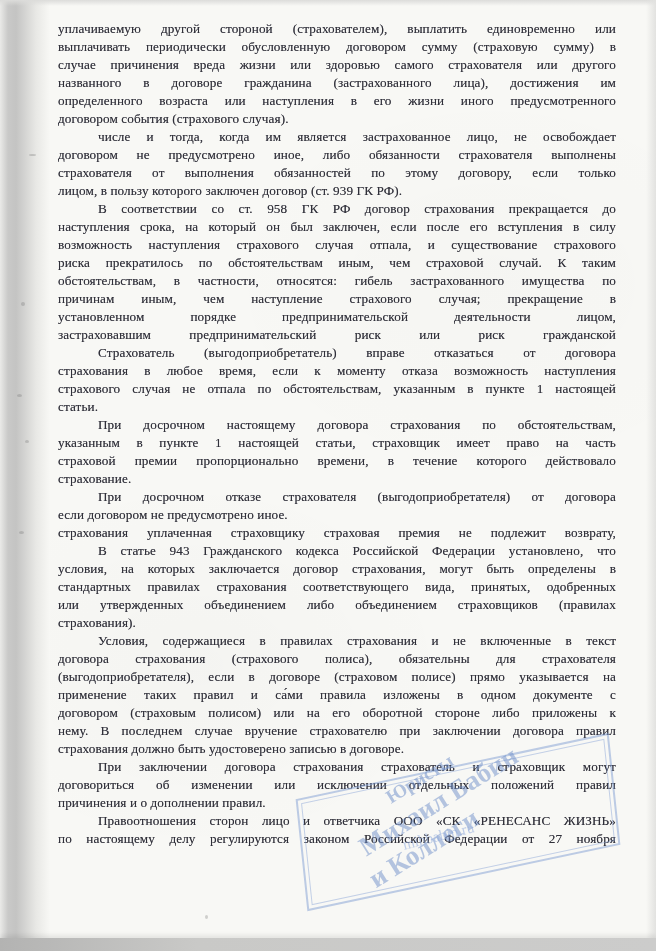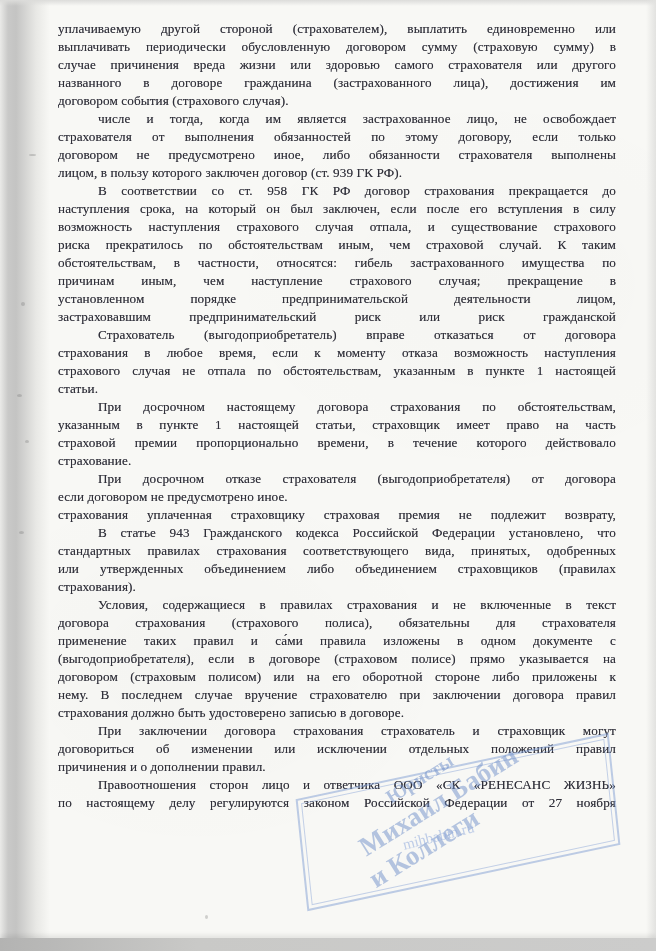--- a/index.html
+++ b/index.html
@@ -128,26 +128,27 @@
   <div class="left-edge"></div>
   <div class="top-edge"></div>
   <div class="right-edge"></div>
 
   <div class="text-block">
       <div class="para">
         <div class="line">уплачиваемую другой стороной (страхователем), выплатить единовременно или</div>
         <div class="line">выплачивать периодически обусловленную договором сумму (страховую сумму) в</div>
         <div class="line">случае причинения вреда жизни или здоровью самого страхователя или другого</div>
         <div class="line">названного в договоре гражданина (застрахованного лица), достижения им</div>
+        <div class="line">определенного возраста или наступления в его жизни иного предусмотренного</div>
         <div class="line end">договором события (страхового случая).</div>
       </div>
       <div class="para indent">
         <div class="line">числе и тогда, когда им является застрахованное лицо, не освобождает</div>
+        <div class="line">договором не предусмотрено иное, либо обязанности страхователя выполнены</div>
         <div class="line">страхователя от выполнения обязанностей по этому договору, если только</div>
-        <div class="line">договором не предусмотрено иное, либо обязанности страхователя выполнены</div>
         <div class="line end">лицом, в пользу которого заключен договор (ст. 939 ГК РФ).</div>
       </div>
       <div class="para indent">
         <div class="line">В соответствии со ст. 958 ГК РФ договор страхования прекращается до</div>
         <div class="line">наступления срока, на который он был заключен, если после его вступления в силу</div>
         <div class="line">возможность наступления страхового случая отпала, и существование страхового</div>
         <div class="line">риска прекратилось по обстоятельствам иным, чем страховой случай. К таким</div>
         <div class="line">обстоятельствам, в частности, относятся: гибель застрахованного имущества по</div>
         <div class="line">причинам иным, чем наступление страхового случая; прекращение в</div>
         <div class="line">установленном порядке предпринимательской деятельности лицом,</div>
@@ -165,29 +166,30 @@
         <div class="line">страховой премии пропорционально времени, в течение которого действовало</div>
         <div class="line end">страхование.</div>
       </div>
       <div class="para indent">
         <div class="line">При досрочном отказе страхователя (выгодоприобретателя) от договора</div>
         <div class="line end">если договором не предусмотрено иное.</div>
         <div class="line">страхования уплаченная страховщику страховая премия не подлежит возврату,</div>
       </div>
       <div class="para indent">
         <div class="line">В статье 943 Гражданского кодекса Российской Федерации установлено, что</div>
+        <div class="line">условия, на которых заключается договор страхования, могут быть определены в</div>
         <div class="line">стандартных правилах страхования соответствующего вида, принятых, одобренных</div>
         <div class="line">или утвержденных объединением либо объединением страховщиков (правилах</div>
         <div class="line end">страхования).</div>
       </div>
       <div class="para indent">
         <div class="line">Условия, содержащиеся в правилах страхования и не включенные в текст</div>
         <div class="line">договора страхования (страхового полиса), обязательны для страхователя</div>
+        <div class="line">(выгодоприобретателя), если в договоре (страховом полисе) прямо указывается на</div>
         <div class="line">применение таких правил и са́ми правила изложены в одном документе с</div>
-        <div class="line">(выгодоприобретателя), если в договоре (страховом полисе) прямо указывается на</div>
         <div class="line">договором (страховым полисом) или на его оборотной стороне либо приложены к</div>
         <div class="line">нему. В последнем случае вручение страхователю при заключении договора правил</div>
         <div class="line end">страхования должно быть удостоверено записью в договоре.</div>
       </div>
       <div class="para indent">
         <div class="line">При заключении договора страхования страхователь и страховщик могут</div>
         <div class="line">договориться об изменении или исключении отдельных положений правил</div>
         <div class="line end">причинения и о дополнении правил.</div>
       </div>
       <div class="para indent">

